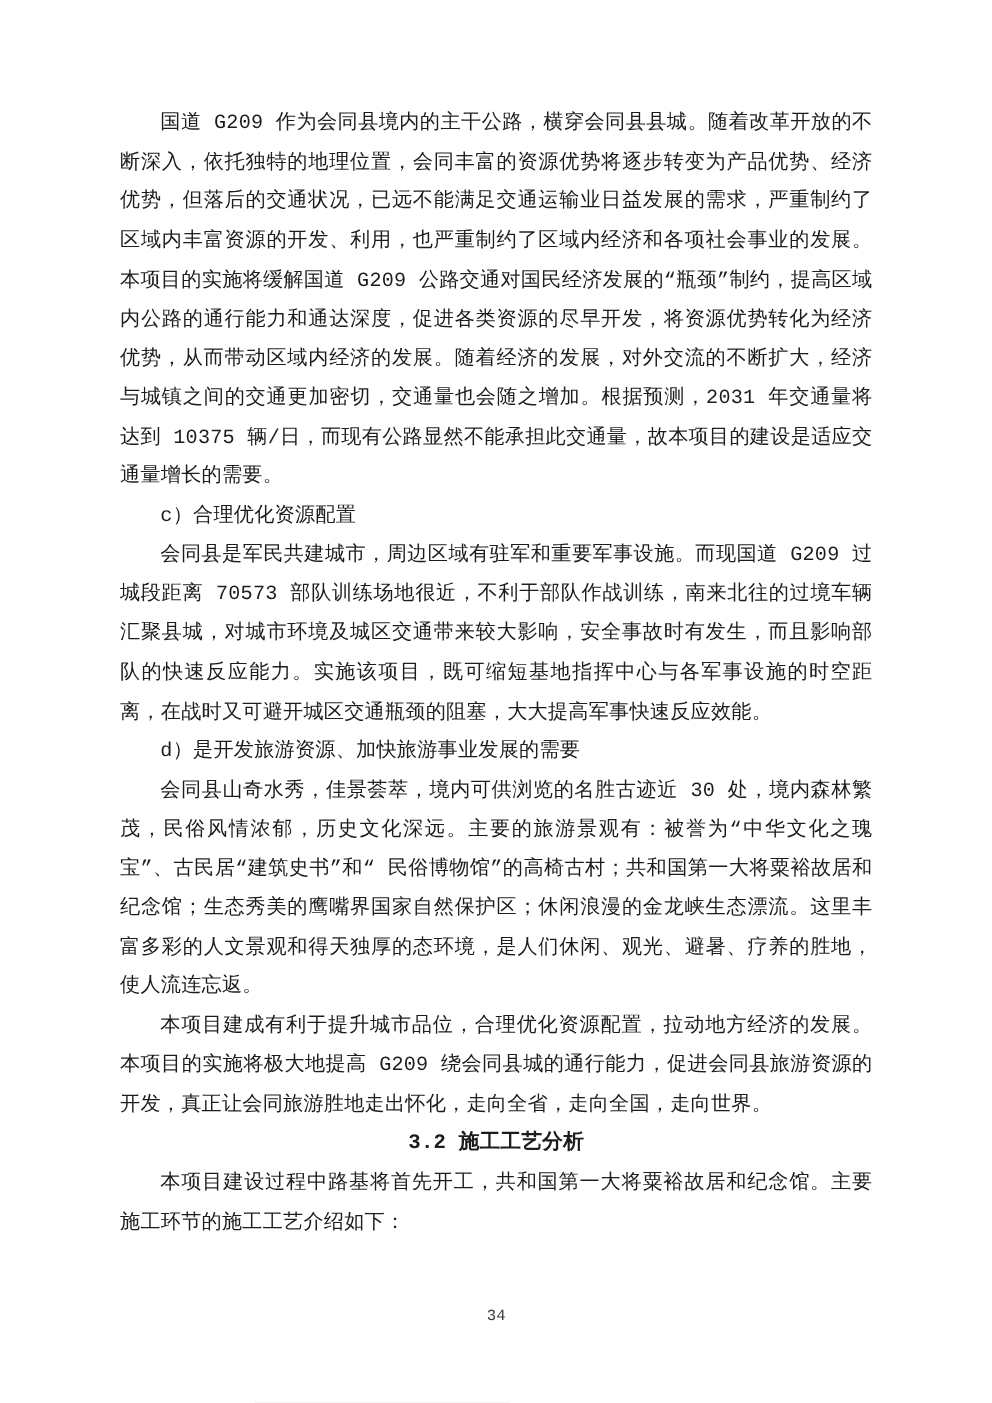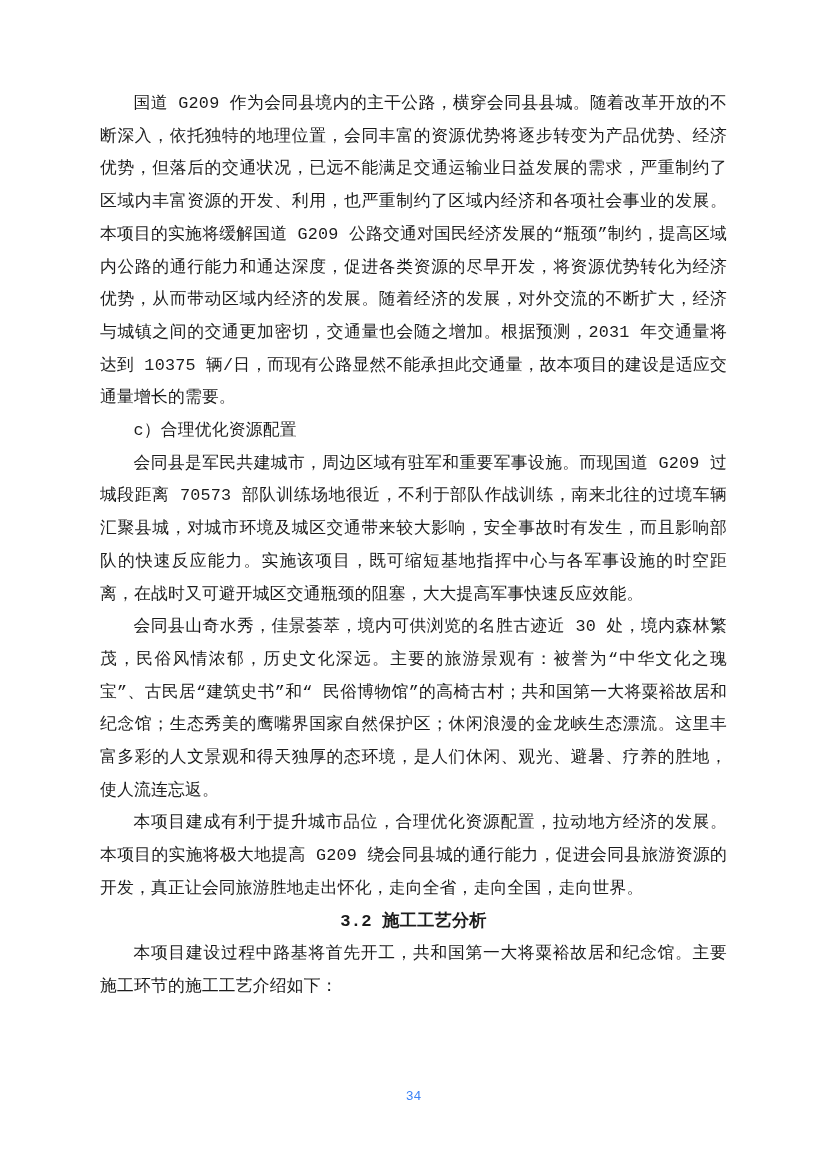--- a/index.html
+++ b/index.html
@@ -44,30 +44,31 @@
     letter-spacing: 0.2px;
   }
   .footer {
     position: absolute;
     top: 1088px;
     left: 0;
     width: 100%;
     text-align: center;
     font-size: 13px;
     line-height: 18px;
-    color: #3b82f6;
+    color: #404040;
   }
 </style>
 </head>
 <body>
 
 <div class="page">
   <div class="body-text">
     <p class="para">国道 G209 作为会同县境内的主干公路，横穿会同县县城。随着改革开放的不断深入，依托独特的地理位置，会同丰富的资源优势将逐步转变为产品优势、经济优势，但落后的交通状况，已远不能满足交通运输业日益发展的需求，严重制约了区域内丰富资源的开发、利用，也严重制约了区域内经济和各项社会事业的发展。本项目的实施将缓解国道 G209 公路交通对国民经济发展的“瓶颈”制约，提高区域内公路的通行能力和通达深度，促进各类资源的尽早开发，将资源优势转化为经济优势，从而带动区域内经济的发展。随着经济的发展，对外交流的不断扩大，经济与城镇之间的交通更加密切，交通量也会随之增加。根据预测，2031 年交通量将达到 10375 辆/日，而现有公路显然不能承担此交通量，故本项目的建设是适应交通量增长的需要。</p>
     <p class="para">c）合理优化资源配置</p>
     <p class="para">会同县是军民共建城市，周边区域有驻军和重要军事设施。而现国道 G209 过城段距离 70573 部队训练场地很近，不利于部队作战训练，南来北往的过境车辆汇聚县城，对城市环境及城区交通带来较大影响，安全事故时有发生，而且影响部队的快速反应能力。实施该项目，既可缩短基地指挥中心与各军事设施的时空距离，在战时又可避开城区交通瓶颈的阻塞，大大提高军事快速反应效能。</p>
+    <p class="para">d）是开发旅游资源、加快旅游事业发展的需要</p>
     <p class="para">会同县山奇水秀，佳景荟萃，境内可供浏览的名胜古迹近 30 处，境内森林繁茂，民俗风情浓郁，历史文化深远。主要的旅游景观有：被誉为“中华文化之瑰宝”、古民居“建筑史书”和“ 民俗博物馆”的高椅古村；共和国第一大将粟裕故居和纪念馆；生态秀美的鹰嘴界国家自然保护区；休闲浪漫的金龙峡生态漂流。这里丰富多彩的人文景观和得天独厚的态环境，是人们休闲、观光、避暑、疗养的胜地，使人流连忘返。</p>
     <p class="para">本项目建成有利于提升城市品位，合理优化资源配置，拉动地方经济的发展。本项目的实施将极大地提高 G209 绕会同县城的通行能力，促进会同县旅游资源的开发，真正让会同旅游胜地走出怀化，走向全省，走向全国，走向世界。</p>
     <h2 class="section-heading">3.2 施工工艺分析</h2>
     <p class="para">本项目建设过程中路基将首先开工，共和国第一大将粟裕故居和纪念馆。主要施工环节的施工工艺介绍如下：</p>
   </div>
   <div class="footer">34</div>
 </div>
 
 </body></html>

